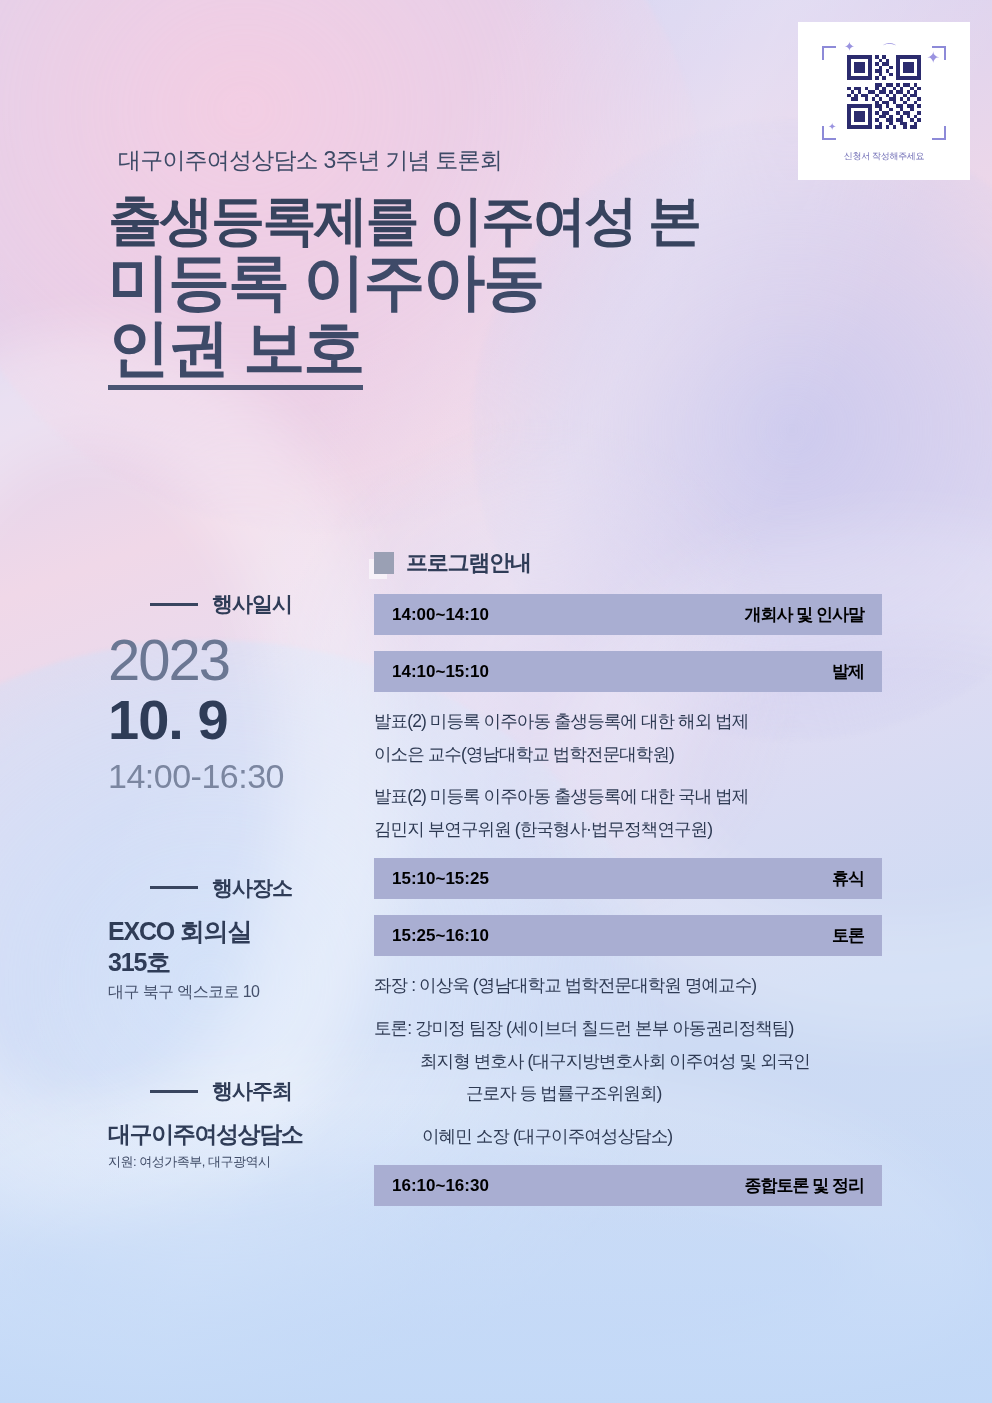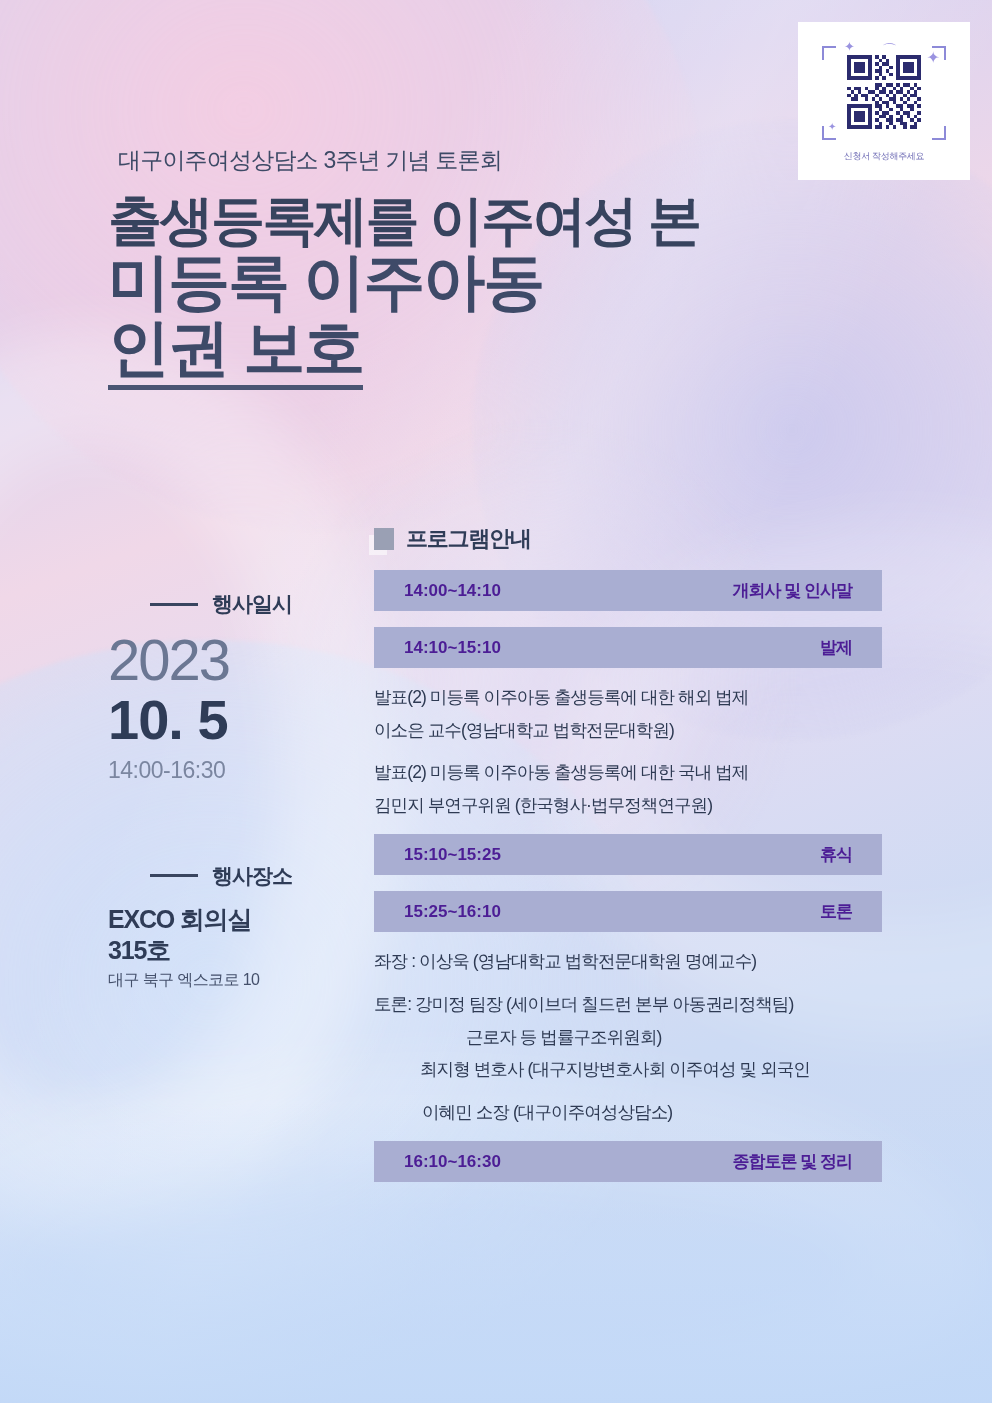--- a/index.html
+++ b/index.html
@@ -115,45 +115,45 @@
   .lc-head .dash { display: inline-block; width: 48px; height: 3px; background: #39455f; }
   .lc-body { text-align: left; padding-left: 108px; margin-top: 14px; }
   .year {
     font-size: 58px; color: #6b7793; letter-spacing: -2px; line-height: 0.95;
     font-weight: 300;
   }
   .date {
     font-size: 56px; font-weight: bold; color: #2f3c57; letter-spacing: -1px;
     line-height: 1.1; margin-top: 2px;
   }
-  .time { font-size: 23px; color: #7b86a0; letter-spacing: -0.5px; margin-top: 6px; }
+  .time { font-size: 34px; color: #7b86a0; letter-spacing: -0.5px; margin-top: 6px; }
 
   .block-place { margin-top: 78px; }
   .place-1 { font-size: 25px; font-weight: bold; color: #2f3c57; letter-spacing: -1.2px; line-height: 1.25; }
   .place-2 { font-size: 16px; color: #44506b; letter-spacing: -0.6px; margin-top: 4px; }
 
   .block-host { margin-top: 74px; }
   .host-1 { font-size: 23px; font-weight: bold; color: #2f3c57; letter-spacing: -1.4px; }
   .host-2 { font-size: 13px; color: #3f4b66; letter-spacing: -0.5px; margin-top: 3px; }
 
   
-  .program { position: absolute; left: 374px; top: 524px; width: 508px; }
+  .program { position: absolute; left: 374px; top: 548px; width: 508px; }
   .prog-head { display: flex; align-items: center; gap: 12px; }
   .prog-square {
     width: 20px; height: 22px;
     background: #9aa0b4;
     box-shadow: -6px 6px 0 -1px rgba(255,255,255,0.55);
   }
   .prog-head-label { font-size: 22px; font-weight: bold; color: #2f3c57; letter-spacing: -1.2px; }
 
   .row {
     display: flex; align-items: center; justify-content: space-between;
     background: #a9aed2;
-    color: #4c1d95;
-    padding: 9px 30px;
+    color: #000000;
+    padding: 9px 18px;
     font-size: 17px; font-weight: bold; letter-spacing: -0.5px;
     margin-top: 16px;
   }
   .row .r-time { letter-spacing: 0px; }
   .row .r-name { letter-spacing: -1px; }
 
   .para { margin-top: 16px; font-size: 17.5px; color: #2e3a53; letter-spacing: -0.9px; line-height: 1.52; }
   .para.c1 { padding-left: 46px; }
   .para.c2 { padding-left: 92px; }
   .para.c3 { padding-left: 48px; }
@@ -307,37 +307,47 @@
 
 <div class="left-col">
 
   <div class="block-date">
     <div class="lc-head">
       <span class="dash"></span>
       <span>행사일시</span>
     </div>
     <div class="lc-body">
       <div class="year">2023</div>
-      <div class="date">10. 5</div>
+      <div class="date">10. 9</div>
       <div class="time">14:00-16:30</div>
     </div>
   </div>
 
   <div class="block-place">
     <div class="lc-head">
       <span class="dash"></span>
       <span>행사장소</span>
     </div>
     <div class="lc-body">
       <div class="place-1">EXCO 회의실</div>
       <div class="place-1">315호</div>
       <div class="place-2">대구 북구 엑스코로 10</div>
     </div>
   </div>
 
+  <div class="block-host">
+    <div class="lc-head">
+      <span class="dash"></span>
+      <span>행사주최</span>
+    </div>
+    <div class="lc-body">
+      <div class="host-1">대구이주여성상담소</div>
+      <div class="host-2">지원: 여성가족부, 대구광역시</div>
+    </div>
+  </div>
 
 </div>
 
 <div class="program">
 
   <div class="prog-head">
     <span class="prog-square"></span>
     <span class="prog-head-label">프로그램안내</span>
   </div>
 
@@ -362,22 +372,22 @@
     <span class="r-name">휴식</span>
   </div>
 
   <div class="row">
     <span class="r-time">15:25~16:10</span>
     <span class="r-name">토론</span>
   </div>
 
   <div class="para">좌장 : 이상욱 (영남대학교 법학전문대학원 명예교수)</div>
   <div class="para">토론: 강미정  팀장 (세이브더 칠드런 본부 아동권리정책팀)</div>
+  <div class="para c1 tight">최지형 변호사 (대구지방변호사회 이주여성 및 외국인</div>
   <div class="para c2 tight">근로자 등 법률구조위원회)</div>
-  <div class="para c1 tight">최지형 변호사 (대구지방변호사회 이주여성 및 외국인</div>
   <div class="para c3">이혜민 소장 (대구이주여성상담소)</div>
 
   <div class="row">
     <span class="r-time">16:10~16:30</span>
     <span class="r-name">종합토론 및 정리</span>
   </div>
 
 </div>
 
 </body></html>

